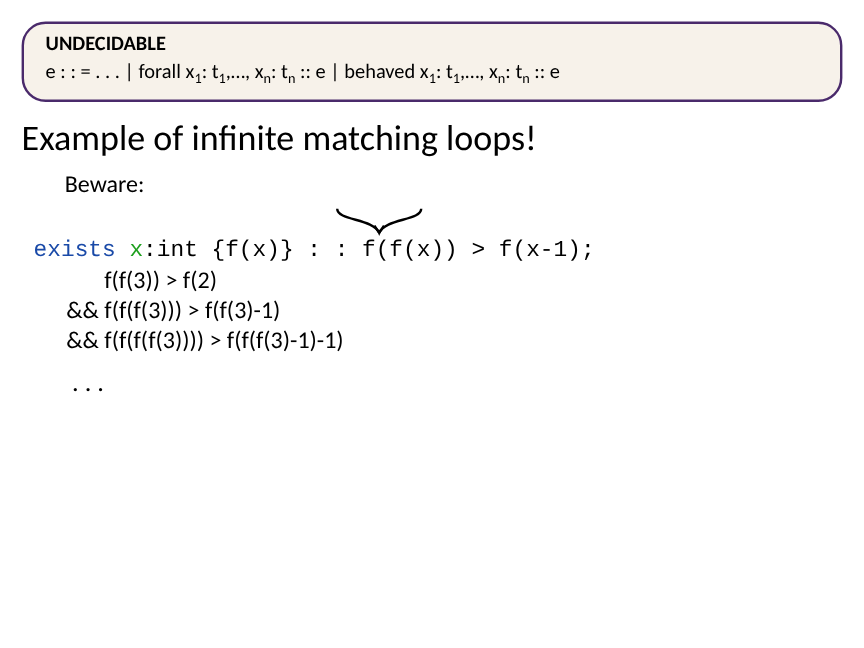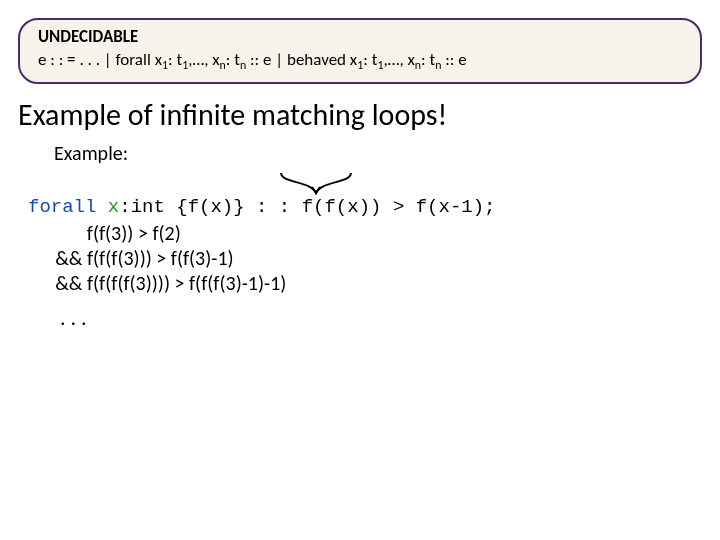--- a/index.html
+++ b/index.html
@@ -97,31 +97,31 @@
     <div class="undecidable">UNDECIDABLE</div>
     <div class="grammar">
       <span>e : : = . . . | forall x</span><span class="sub">1</span><span>: t</span><span class="sub">1</span><span>,…, x</span><span class="sub">n</span><span>: t</span><span class="sub">n</span><span> :: e | behaved x</span><span class="sub">1</span><span>: t</span><span class="sub">1</span><span>,…, x</span><span class="sub">n</span><span>: t</span><span class="sub">n</span><span> :: e</span>
     </div>
   </div>
 </div>
 
 <div class="heading">Example of infinite matching loops!</div>
 
 <div class="example-row">
-  <div class="example-label">Example:</div>
+  <div class="example-label">Beware:</div>
   <div class="brace-wrap">
     <svg viewBox="0 0 80 28">
       <path d="M 5 2 C 5 12, 35 10, 40 22 C 45 10, 75 12, 75 2" stroke="#000" stroke-width="2" fill="none"></path>
       <path d="M 40 22 L 36 16 M 40 22 L 44 16" stroke="#000" stroke-width="2" fill="none"></path>
     </svg>
   </div>
 </div>
 
 <div class="code">
-  <div><span class="kw">forall</span> <span class="var">x</span><span>:int {f(x)} : : f(f(x)) &gt; f(x-1);</span></div>
+  <div><span class="kw">exists</span> <span class="var">x</span><span>:int {f(x)} : : f(f(x)) &gt; f(x-1);</span></div>
 </div>
 
 <div class="post">
   <div>             f(f(3)) &gt; f(2)</div>
   <div>      &amp;&amp; f(f(f(3))) &gt; f(f(3)-1)</div>
   <div>      &amp;&amp; f(f(f(f(3)))) &gt; f(f(f(3)-1)-1)</div>
 </div>
 
 <div class="dots">. . .</div>
 

